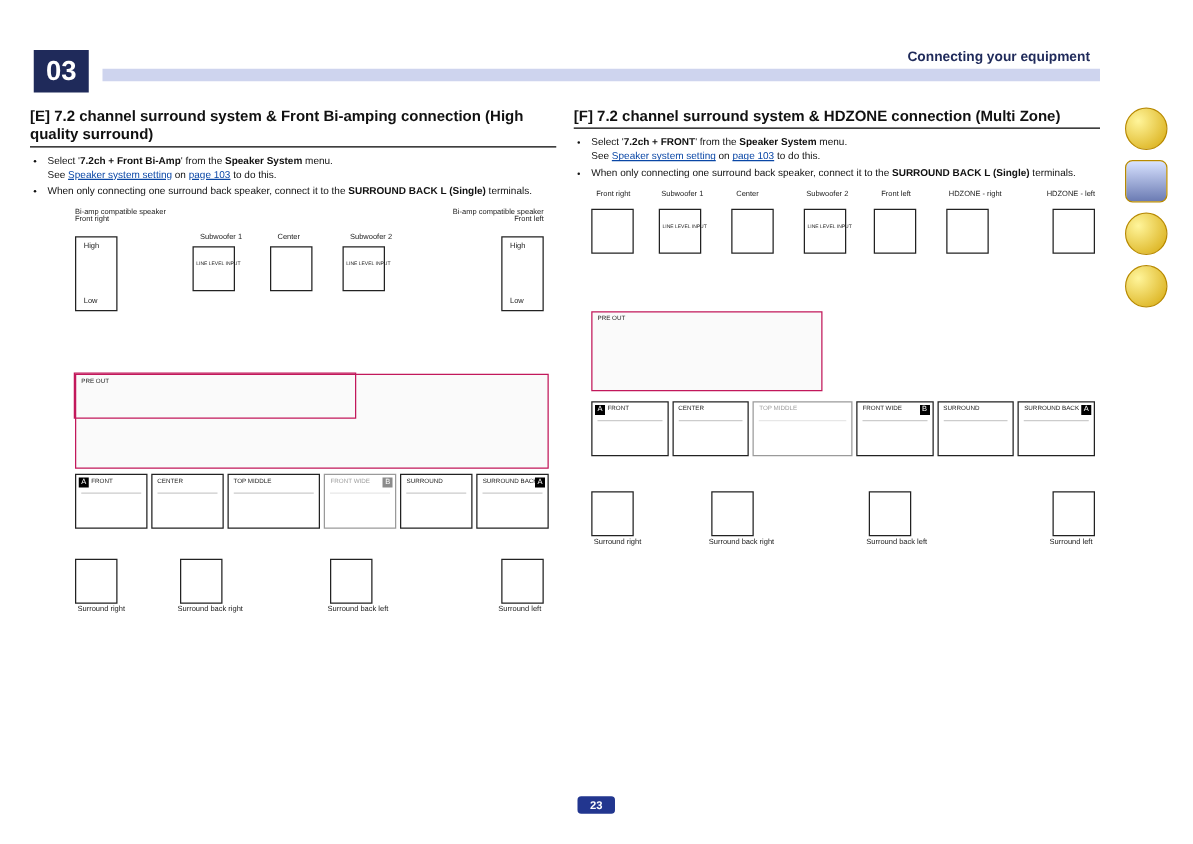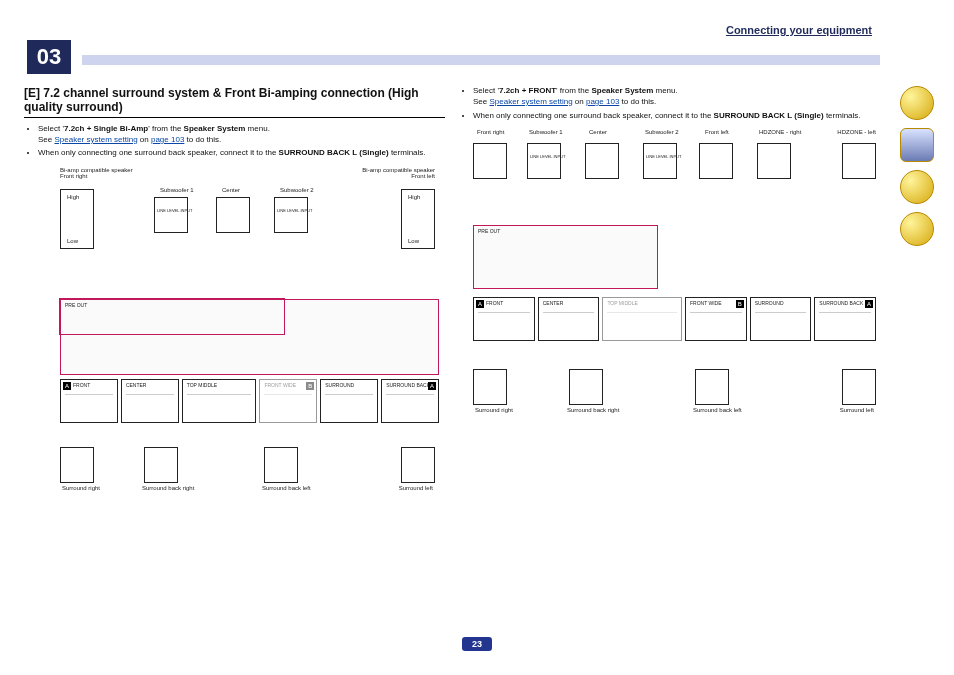--- a/index.html
+++ b/index.html
@@ -1,19 +1,19 @@
 <!DOCTYPE html>
 <html><head>
 <meta charset="utf-8">
 <style>
   * { box-sizing: border-box; margin: 0; padding: 0; }
   body { font-family: Arial, Helvetica, sans-serif; background: #fff; width: 954px; height: 675px; position: relative; font-size: 9px; color: #111; }
   .page-box { position: absolute; top: 40px; left: 27px; width: 44px; height: 34px; background: #1f2a5a; color: #fff; font-size: 22px; font-weight: bold; display: flex; align-items: center; justify-content: center; }
   .header-rule { position: absolute; top: 55px; left: 82px; right: 74px; height: 10px; background: #ced4ee; }
-  .section-title-right { position: absolute; top: 24px; right: 82px; font-weight: bold; font-size: 11px; color: #1f2a5a; text-decoration: underline; }
+  .section-title-right { position: absolute; top: 40px; right: 82px; font-weight: bold; font-size: 11px; color: #1f2a5a; }
   .cols { position: absolute; top: 86px; left: 24px; right: 74px; display: flex; gap: 14px; }
   .col { flex: 1; }
   .col-h { font-weight: bold; font-size: 12px; border-bottom: 1px solid #000; padding-bottom: 2px; margin-bottom: 6px; line-height: 1.2; }
   .bullets { list-style: disc; padding-left: 14px; font-size: 8px; line-height: 1.35; }
   .bullets li { margin-bottom: 3px; }
   .link { color: #0a47a6; text-decoration: underline; }
   .strong { font-weight: bold; }
   .diagram { margin-top: 8px; height: 330px; background: #fff; border: 0; position: relative; }
   
   .panel { position: absolute; border: 1.5px solid #c2185b; background: #fafafa; left: 36px; right: 6px; top: 132px; height: 76px; }
@@ -37,21 +37,21 @@
 <div class="sidebar-icon" style="top:128px;border-radius:6px;background:linear-gradient(#d8e2ff,#6b7bb3);"></div>
 <div class="sidebar-icon" style="top:170px"></div>
 <div class="sidebar-icon" style="top:212px"></div>
 
 <div class="cols">
 
   <div class="col">
     <div class="col-h">[E] 7.2 channel surround system &amp; Front Bi-amping connection (High quality surround)</div>
     <ul class="bullets">
       <li>
-        <span>Select '</span><span class="strong">7.2ch + Single Bi-Amp</span><span>' from the </span><span class="strong">Speaker System</span><span> menu.</span><br>
+        <span>Select '</span><span class="strong">7.2ch + Front Bi-Amp</span><span>' from the </span><span class="strong">Speaker System</span><span> menu.</span><br>
         <span>See </span><span class="link">Speaker system setting</span><span> on </span><span class="link">page 103</span><span> to do this.</span>
       </li>
       <li>
         <span>When only connecting one surround back speaker, connect it to the </span><span class="strong">SURROUND BACK L (Single)</span><span> terminals.</span>
       </li>
     </ul>
     <div class="diagram">
       <span class="lbl" style="top:0;left:36px;white-space:pre">Bi-amp compatible speaker
 Front right</span>
       <span class="lbl" style="top:0;right:10px;white-space:pre;text-align:right">Bi-amp compatible speaker
@@ -110,20 +110,21 @@
       <div class="speaker" style="top:280px;left:240px"></div>
       <div class="speaker" style="top:280px;right:10px"></div>
       <span class="lbl" style="top:318px;left:38px">Surround right</span>
       <span class="lbl" style="top:318px;left:118px">Surround back right</span>
       <span class="lbl" style="top:318px;left:238px">Surround back left</span>
       <span class="lbl" style="top:318px;right:12px">Surround left</span>
     </div>
   </div>
 
   <div class="col">
+    <div class="col-h">[F] 7.2 channel surround system &amp; HDZONE connection (Multi Zone)</div>
     <ul class="bullets">
       <li>
         <span>Select '</span><span class="strong">7.2ch + FRONT</span><span>' from the </span><span class="strong">Speaker System</span><span> menu.</span><br>
         <span>See </span><span class="link">Speaker system setting</span><span> on </span><span class="link">page 103</span><span> to do this.</span>
       </li>
       <li>
         <span>When only connecting one surround back speaker, connect it to the </span><span class="strong">SURROUND BACK L (Single)</span><span> terminals.</span>
       </li>
     </ul>
     <div class="diagram">

